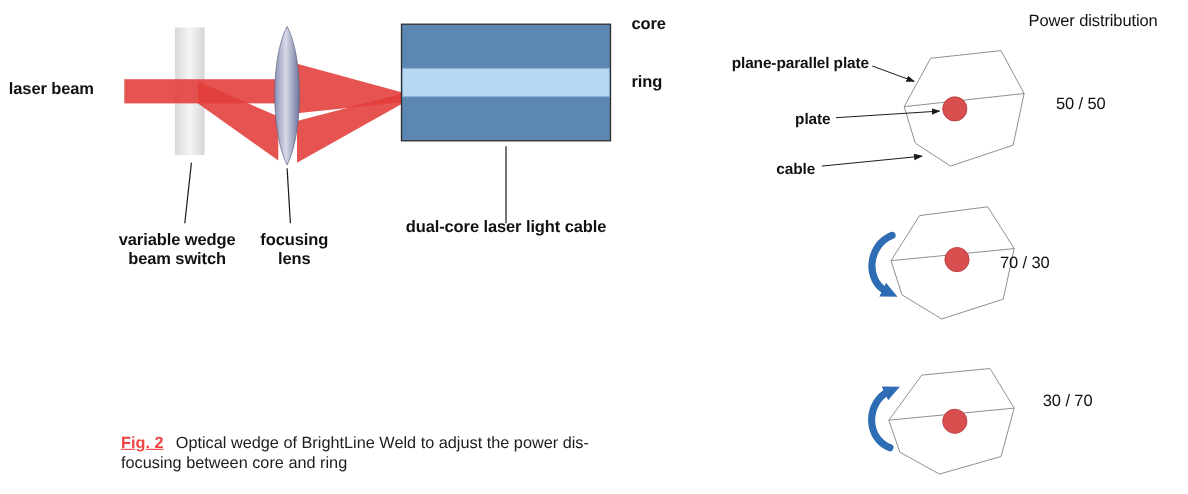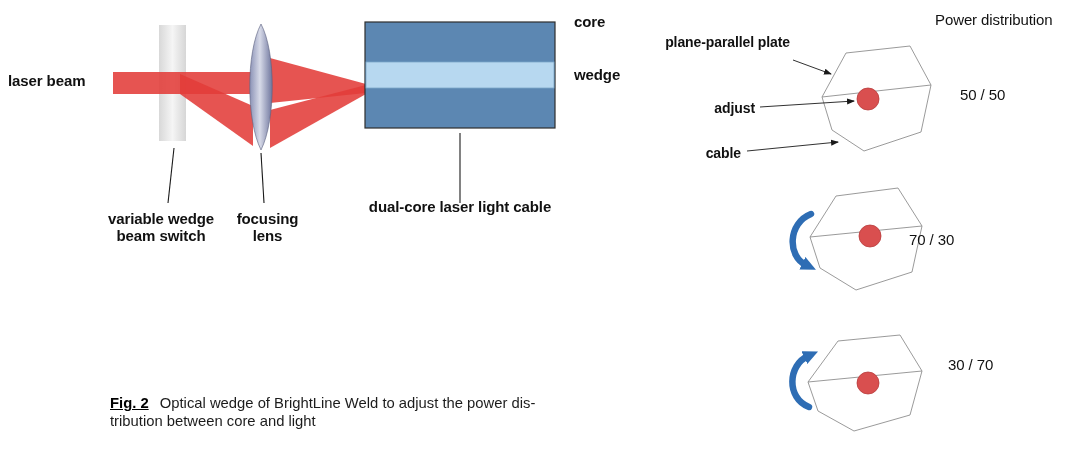--- a/index.html
+++ b/index.html
@@ -6,21 +6,21 @@
   .page{position:relative;width:1080px;height:449px;background:#ffffff;overflow:hidden;
         font-family:"Liberation Sans", sans-serif;}
   svg{position:absolute;top:0;}
   .lbl{position:absolute;font:600 15px/1.15 "Liberation Sans", sans-serif;color:#111;letter-spacing:-0.1px;}
   .lbl.sm{font-size:14px;}
   .center{text-align:center;}
   .rightal{text-align:right;}
   .bold{font-weight:400;}
   .caption{position:absolute;left:110px;top:395px;width:500px;
            font:400 14.8px/1.2 "Liberation Sans", sans-serif;color:#1c1c1c;}
-  .caption .tag{color:#000000;font-weight:700;margin-right:7px;text-decoration:underline;}
+  .caption .tag{color:#ef4444;font-weight:700;margin-right:7px;text-decoration:underline;}
 </style>
 </head>
 <body>
 
 <div class="page">
 
   <svg style="left:0px" width="620" height="449" viewBox="0 0 620 449">
     <defs>
       <linearGradient id="gPlate" x1="0" y1="0" x2="1" y2="0">
         <stop offset="0" stop-color="#d8d8d8"></stop>
@@ -54,38 +54,38 @@
       <line x1="174" y1="148" x2="168" y2="203"></line>
       <line x1="261" y1="153" x2="264" y2="203"></line>
       <line x1="460" y1="133" x2="460" y2="203"></line>
     </g>
   </svg>
 
   <div class="lbl" style="left:8px;top:72px">laser beam</div>
 
   <div class="lbl" style="left:574px;top:13px">core</div>
 
-  <div class="lbl" style="left:574px;top:66px">wedge</div>
+  <div class="lbl" style="left:574px;top:66px">ring</div>
 
   <div class="lbl center" style="left:225px;top:210px;width:85px">
     <span>focusing</span><br>
     <span>lens</span>
   </div>
 
   <div class="lbl center" style="left:95px;top:210px;width:132px">
     <span>variable wedge</span><br>
     <span>beam switch</span>
   </div>
 
   <div class="lbl center" style="left:350px;top:198px;width:220px">dual-core laser light cable</div>
 
   <div class="caption">
     <span class="tag">Fig. 2</span>
     <span>Optical wedge of BrightLine Weld to adjust the power dis-</span><br>
-    <span>tribution between core and light</span>
+    <span>focusing between core and ring</span>
   </div>
 
   <svg style="left:660px" width="420" height="449" viewBox="0 0 420 449">
     <defs>
       <marker id="mk" markerUnits="userSpaceOnUse" markerWidth="8" markerHeight="7" refX="7" refY="3.5" orient="auto">
         <path d="M0,0.5 L8,3.5 L0,6.5 Z" fill="#1a1a1a"></path>
       </marker>
       <marker id="mb" markerUnits="userSpaceOnUse" markerWidth="15" markerHeight="14" refX="4" refY="7" orient="auto">
         <path d="M0,0 L15,7 L0,14 Z" fill="#2e6db4"></path>
       </marker>
@@ -110,23 +110,23 @@
     <path d="M 151,214 C 128,223 127,256 146,265" fill="none" stroke="#2e6db4" stroke-width="6.5" stroke-linecap="round" marker-end="url(#mb)"></path>
 
     <g fill="none" stroke="#8f8f8f" stroke-width="0.9">
       <polygon points="148,382 178,341 240,335 262,371 250,415 194,431 158,411"></polygon>
       <line x1="148" y1="382" x2="262" y2="371"></line>
     </g>
     <circle cx="208" cy="383" r="11" fill="#d94f4f" stroke="#b73b3b" stroke-width="0.8"></circle>
     <path d="M 149,407 C 126,398 128,365 148,356" fill="none" stroke="#2e6db4" stroke-width="6.5" stroke-linecap="round" marker-end="url(#mb)"></path>
   </svg>
 
-  <div class="lbl sm rightal" style="left:655px;top:34px;width:135px">plane-parallel plate</div>
+  <div class="lbl sm rightal" style="left:655px;top:49px;width:135px">plane-parallel plate</div>
 
-  <div class="lbl sm rightal" style="left:655px;top:100px;width:100px">adjust</div>
+  <div class="lbl sm rightal" style="left:655px;top:100px;width:100px">plate</div>
 
   <div class="lbl sm rightal" style="left:655px;top:145px;width:86px">cable</div>
 
   <div class="lbl bold" style="left:935px;top:11px;width:145px">
     <span>Power distribution</span><br>
   </div>
 
   <div class="lbl bold" style="left:960px;top:86px">50 / 50</div>
 
   <div class="lbl bold" style="left:909px;top:231px">70 / 30</div>

